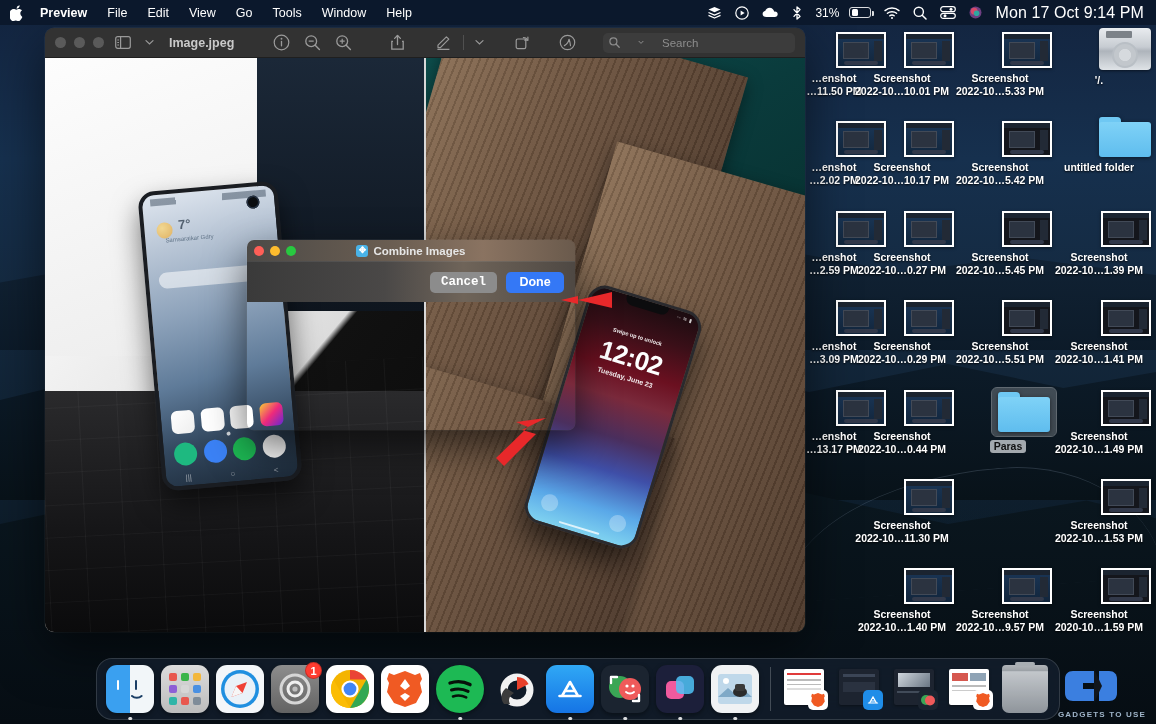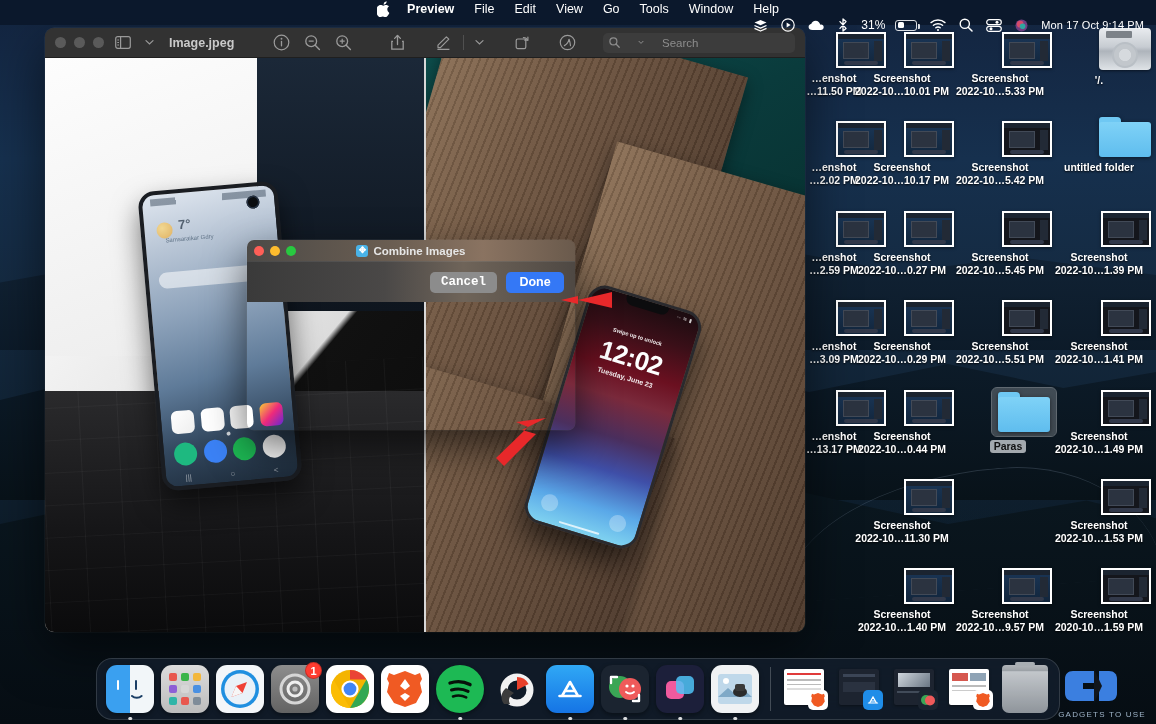--- a/index.html
+++ b/index.html
@@ -51,29 +51,28 @@
   }
 
   
   .menubar {
     position: absolute; top: 0; left: 0; right: 0; height: 25px;
     background: rgba(10,22,40,.82);
     backdrop-filter: blur(12px);
     display: flex; align-items: center;
     color: #fff; font-size: 12.5px;
     z-index: 50;
-    flex-direction: column;
   }
   .menubar .left { display: flex; align-items: center; gap: 0; padding-left: 10px; }
   .menubar .right { margin-left: auto; display: flex; align-items: center; gap: 13px; padding-right: 12px; }
   .mb-item { padding: 2px 10px; white-space: nowrap; }
   .mb-item.app { font-weight: bold; }
   .apple-logo { width: 14px; height: 16px; display: block; margin-right: 6px; }
   .mb-icon { display: flex; align-items: center; justify-content: center; color: #fff; }
-  .mb-clock { font-size: 11px; white-space: nowrap; letter-spacing: .1px; }
+  .mb-clock { font-size: 16px; white-space: nowrap; letter-spacing: .1px; }
   .battery-pct { font-size: 12px; margin-right: 10px; }
   .battery-shell {
     width: 22px; height: 11px; border: 1.3px solid rgba(255,255,255,.85);
     border-radius: 3px; position: relative; display: inline-block; vertical-align: middle;
   }
   .battery-shell:after {
     content: ""; position: absolute; right: -3.5px; top: 3px;
     width: 2px; height: 5px; background: rgba(255,255,255,.85); border-radius: 0 1px 1px 0;
   }
   .battery-fill { position: absolute; left: 1.2px; top: 1.2px; bottom: 1.2px; width: 31%; background: #fff; border-radius: 1.5px; }
@@ -346,21 +345,21 @@
     content: ""; position: absolute; left: 13px; top: -3px; width: 20px; height: 4px;
     background: #b6bbc0; border-radius: 2px;
   }
 
   
   .watermark {
     position: absolute; right: 8px; bottom: 4px; width: 92px; height: 52px;
     z-index: 60; display: flex; flex-direction: column; align-items: center; justify-content: center;
   }
   .wm-text {
-    color: #9fb4c8; font-size: 8px; font-weight: normal; letter-spacing: 1.2px;
+    color: #9fb4c8; font-size: 8px; font-weight: bold; letter-spacing: 1.2px;
     margin-top: 7px;
   }
 </style>
 </head>
 <body>
 
 <div id="screen">
 
   <div class="wallpaper">
     <div class="ridge r1"></div>

